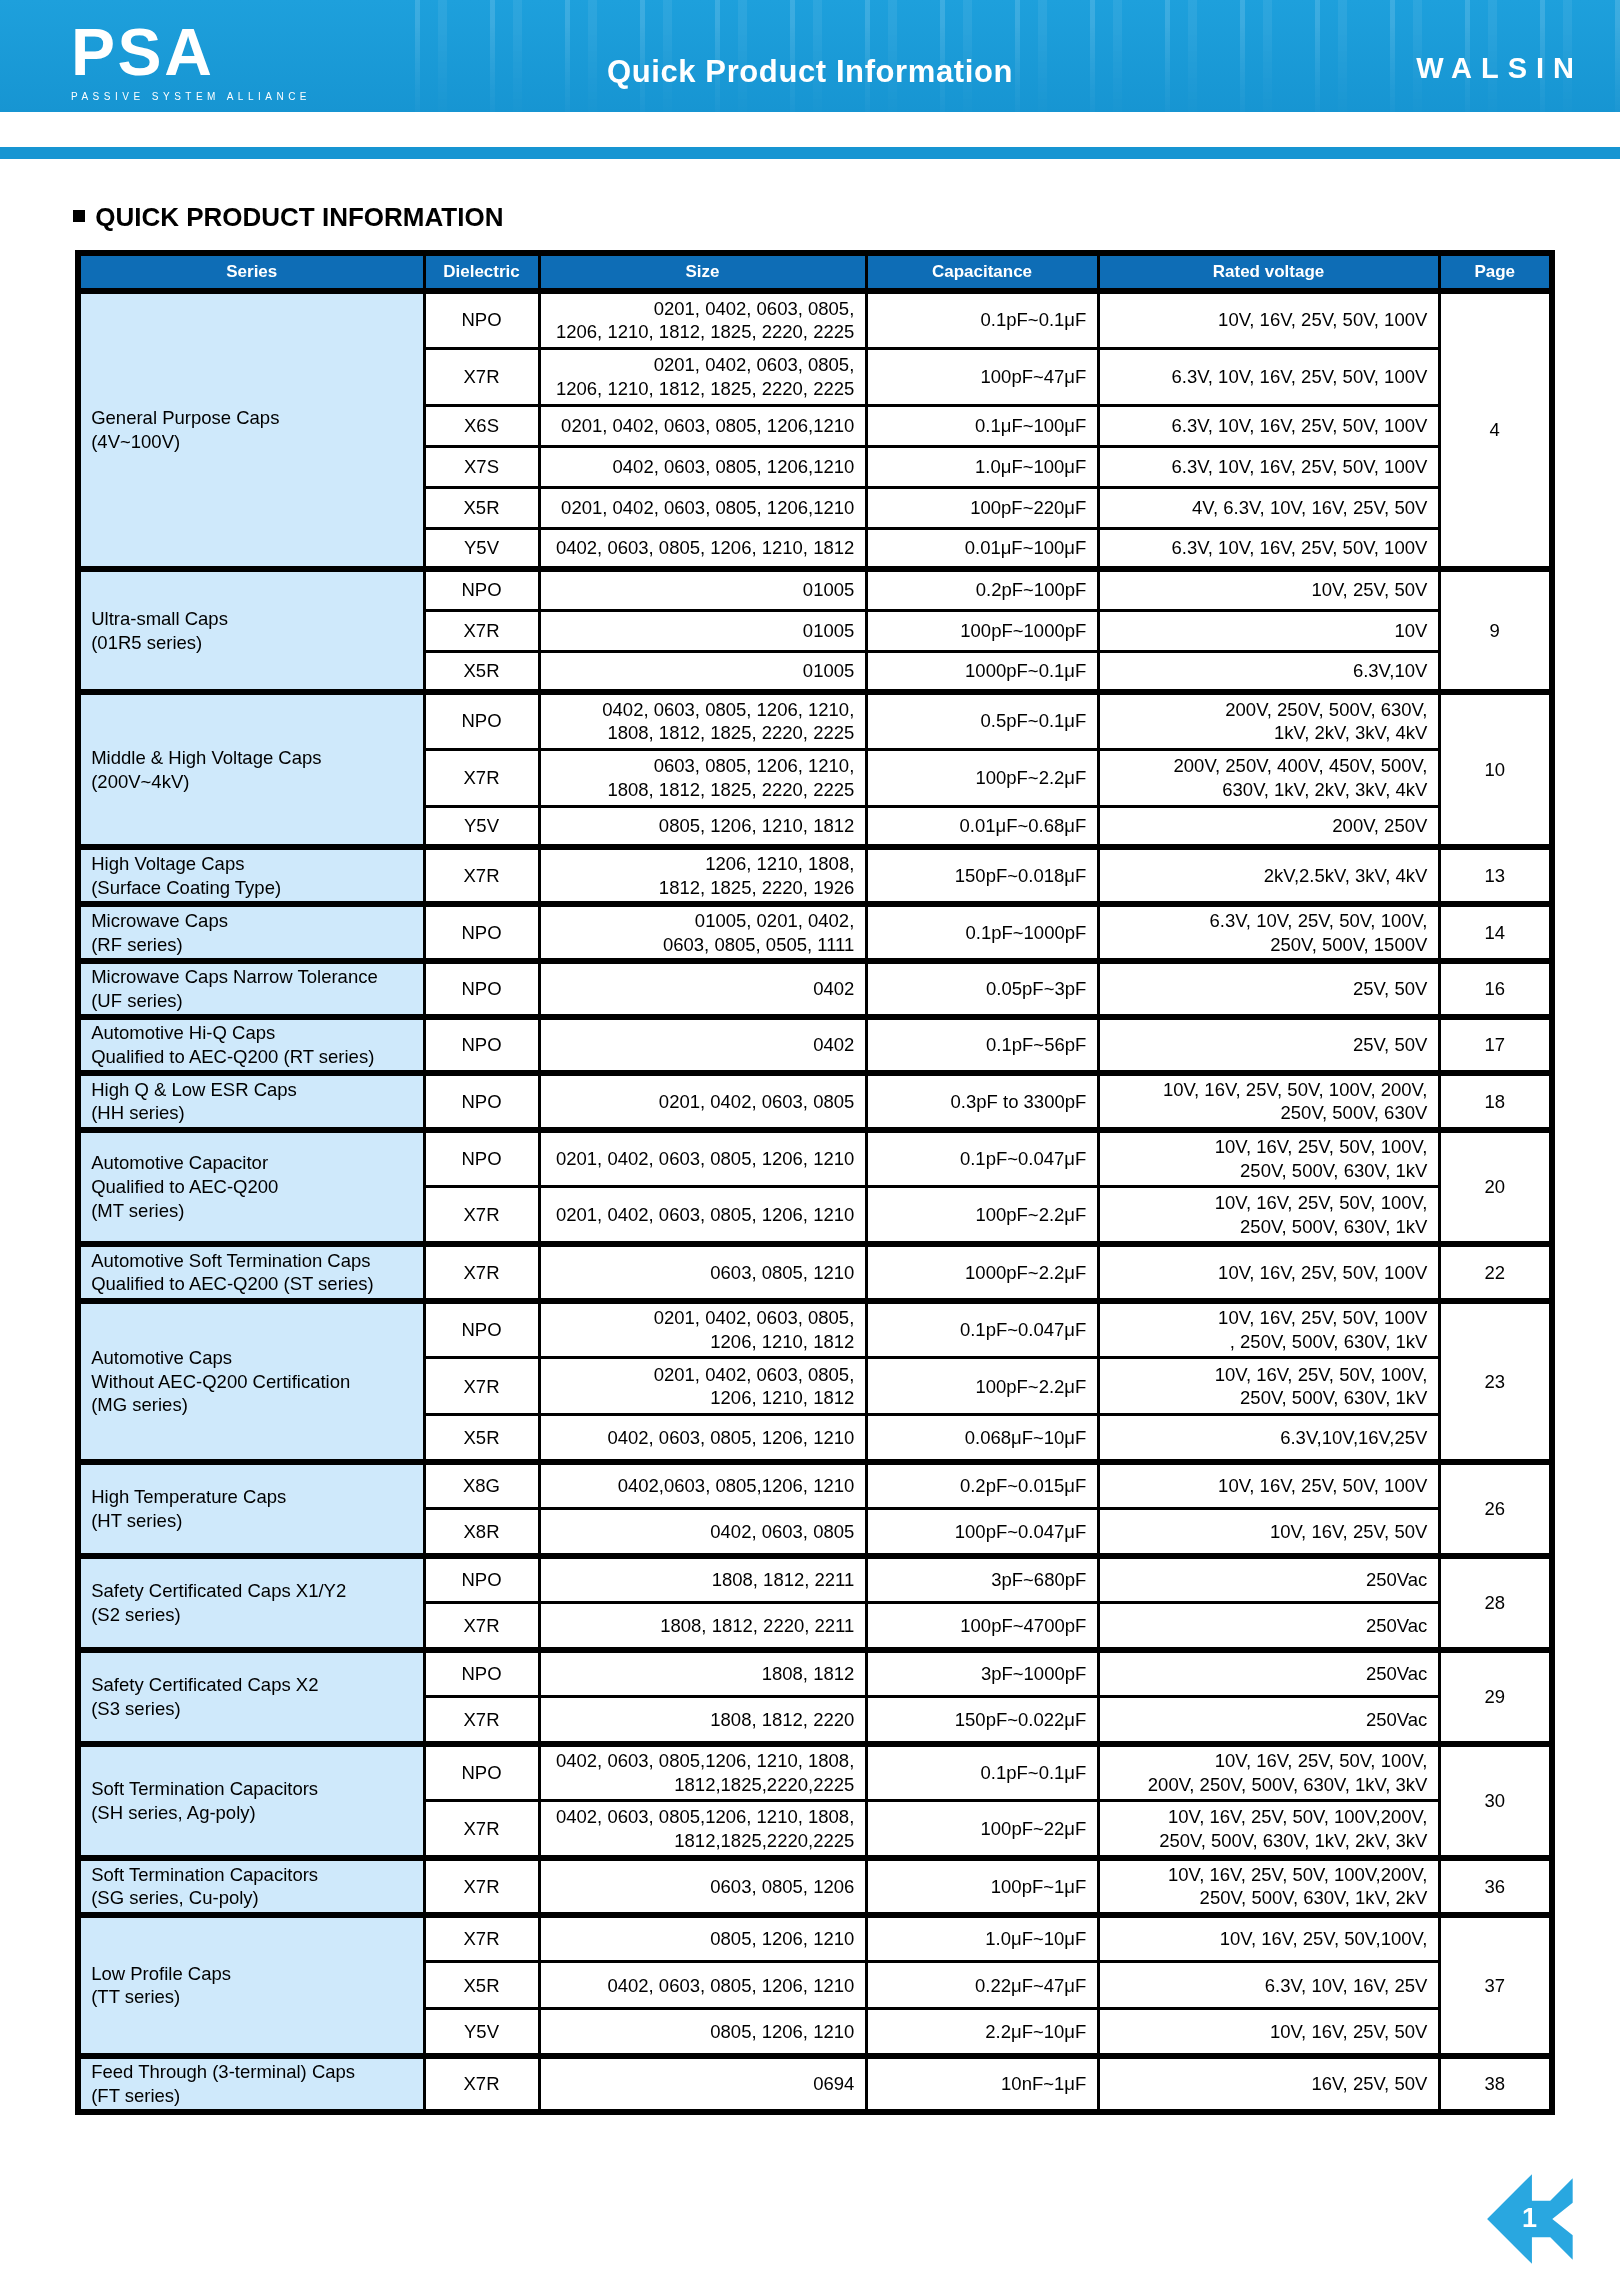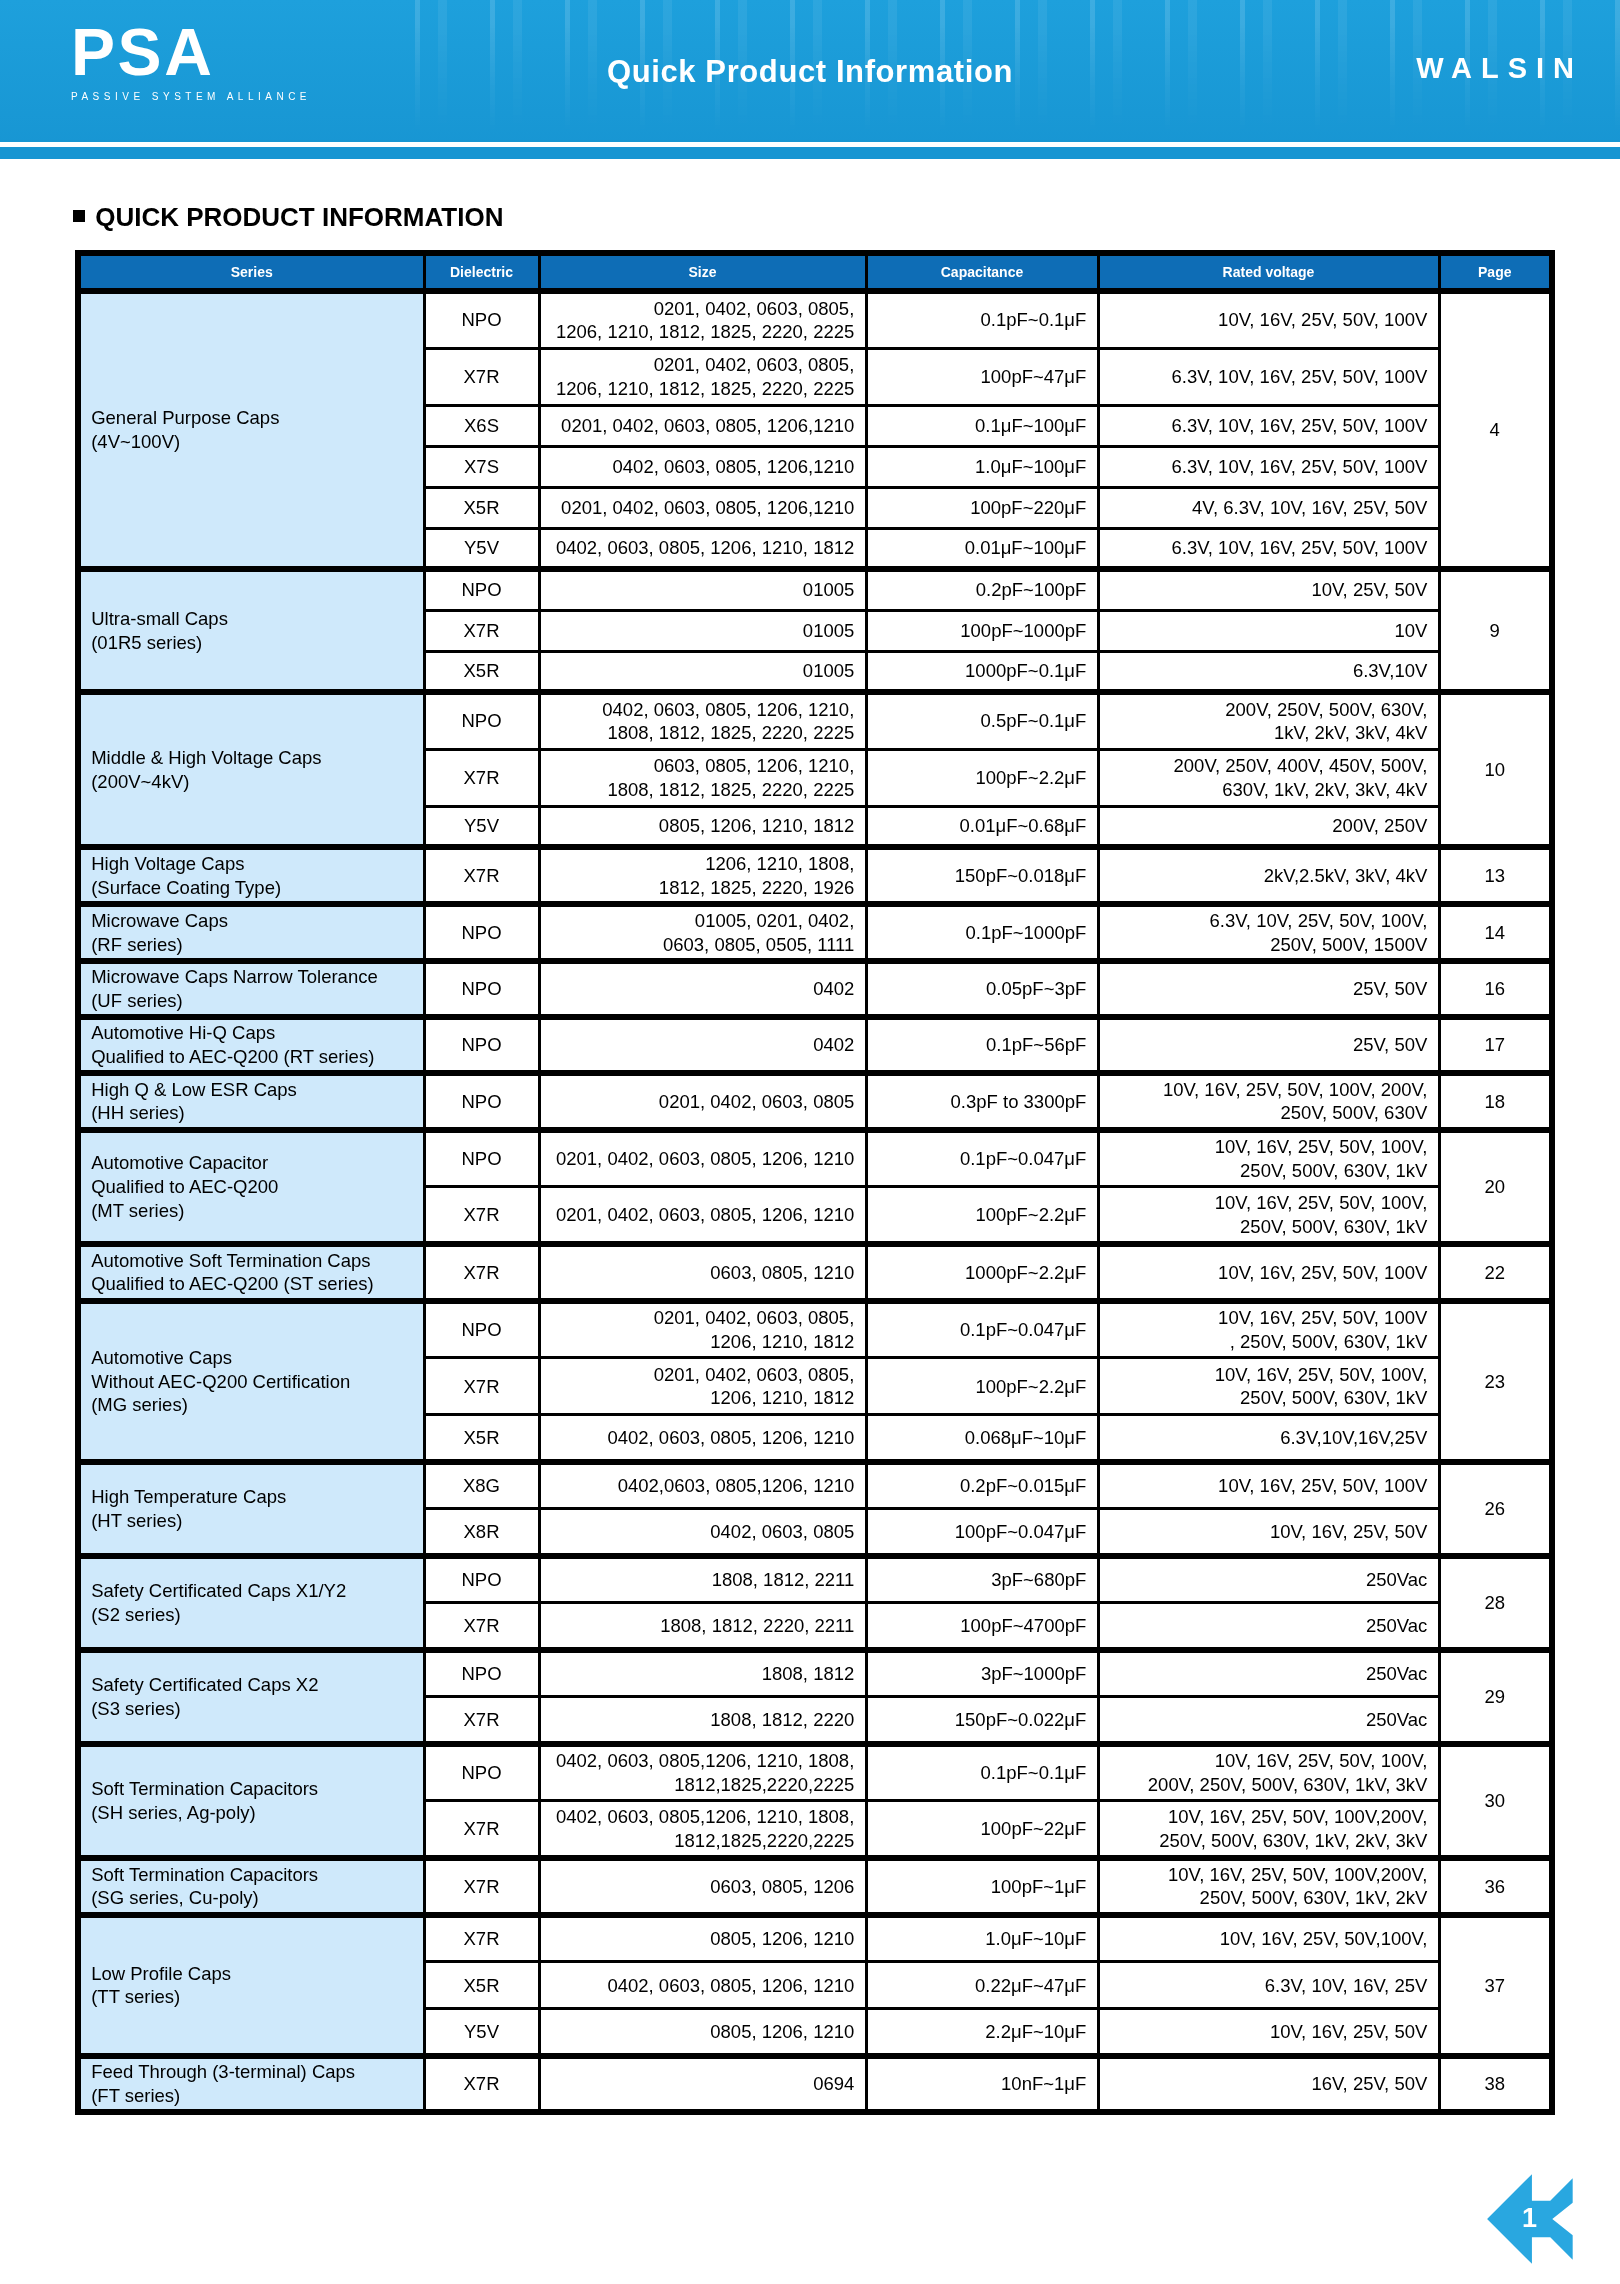--- a/index.html
+++ b/index.html
@@ -2,21 +2,21 @@
 <html style="font-size:10.2px"><head>
 <meta charset="utf-8">
 <style>
   html,body{margin:0;padding:0;}
   body{
     width:1620px;height:2284px;position:relative;background:#ffffff;
     font-family:"Liberation Sans", sans-serif;color:#000;
   }
   
   .banner{
-    position:absolute;left:0;top:0;width:1620px;height:158px;
+    position:absolute;left:0;top:0;width:1620px;height:112px;
     background:linear-gradient(180deg,#1ea0dc 0%,#1795d2 100%);
     overflow:hidden;
   }
   .streaks{
     position:absolute;left:415px;top:0;width:1206px;height:142px;
     background:
       repeating-linear-gradient(90deg,
         rgba(255,255,255,.14) 0 5.1px, rgba(255,255,255,0) 5.1px 23px,
         rgba(255,255,255,.07) 23px 32px, rgba(255,255,255,0) 32px 75px);
     -webkit-mask-image:linear-gradient(180deg,#000 15%,rgba(0,0,0,.35) 60%,transparent 95%);
@@ -38,21 +38,21 @@
   
   .section-title{position:absolute;left:73px;top:202px;font-size:26px;font-weight:bold;white-space:nowrap;}
   .bullet{display:inline-block;width:12px;height:12px;background:#000;margin-right:10.2px;vertical-align:3.8px;}
   
   table.qpi{
     position:absolute;left:75px;top:250px;width:1474px;
     border-collapse:collapse;table-layout:fixed;
     border:6.4px solid #000;font-size:18.5px;
   }
   .qpi th{
-    background:#0e6db6;color:#fff;font-size:14px;font-weight:bold;
+    background:#0e6db6;color:#fff;font-size:17px;font-weight:bold;
     border:3.2px solid #000;height:32px;text-align:center;padding:0;
   }
   .qpi td{
     border:3.2px solid #000;vertical-align:middle;padding:1.3px 0;
     line-height:1.28;background:#fff;
   }
   .qpi td.series{
     background:#cfe9fb;text-align:left;padding-left:10.2px;padding-right:5.1px;
     white-space:pre-line;
   }

